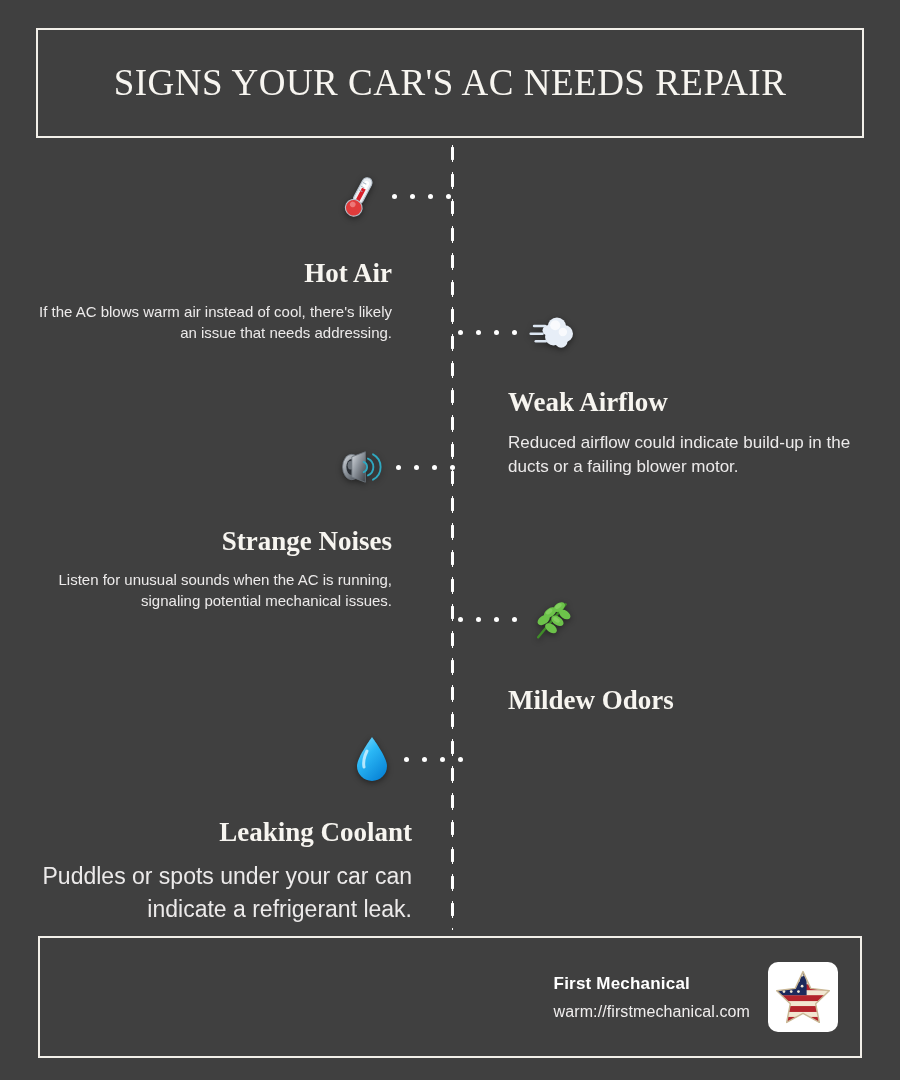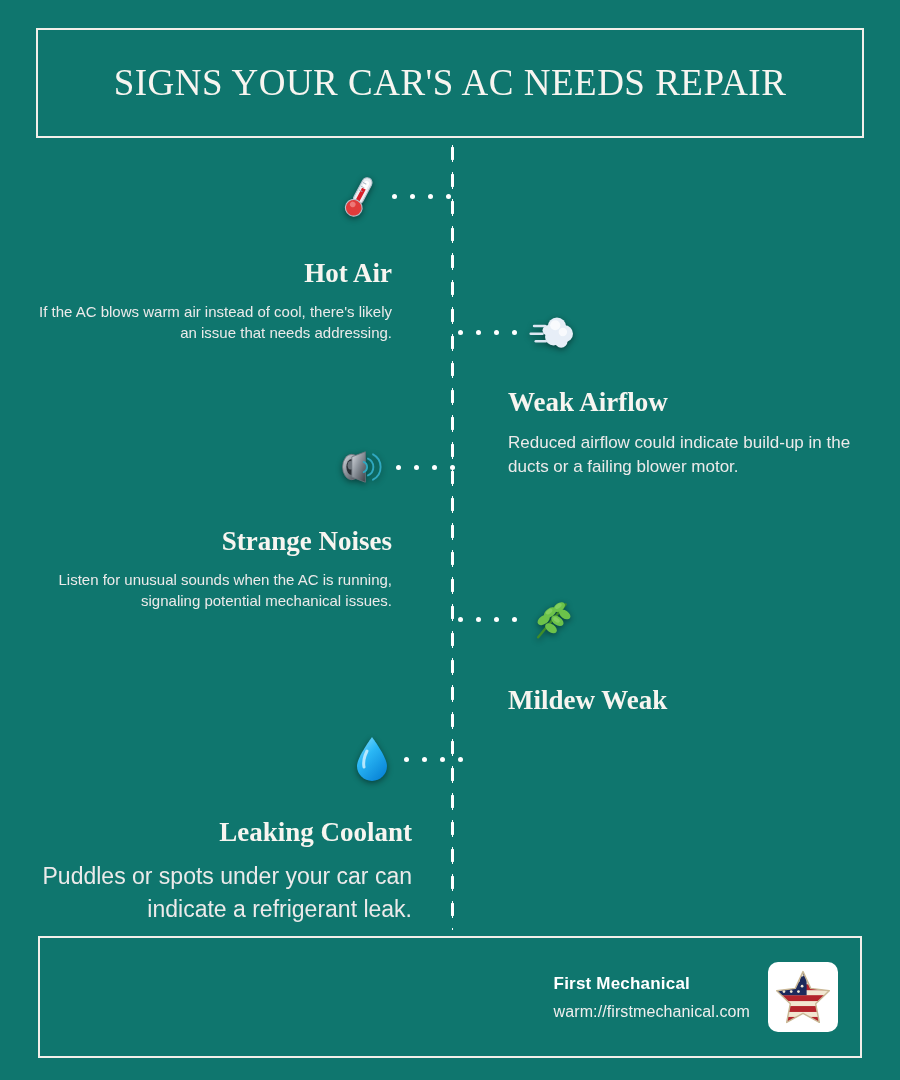--- a/index.html
+++ b/index.html
@@ -14,21 +14,21 @@
     font-family: "Liberation Sans", sans-serif;
     color: #ffffff;
     position: relative;
     overflow: hidden;
   }
 
   .poster {
     position: relative;
     width: 900px;
     height: 1080px;
-    background: #0f766e;
+    background: #404040;
   }
 
   
   .title-box {
     position: absolute;
     left: 36px;
     top: 28px;
     width: 828px;
     height: 110px;
     border: 2px solid #f2efe9;
@@ -338,21 +338,21 @@
     <div class="sec-head side-left-text">Weak Airflow</div>
     <div class="sec-body side-left-text">Reduced airflow could indicate build-up in the ducts or a failing blower motor.</div>
   </div>
 
   <div class="section txt-noises">
     <div class="sec-head side-right-text">Strange Noises</div>
     <div class="sec-body side-right-text">Listen for unusual sounds when the AC is running, signaling potential mechanical issues.</div>
   </div>
 
   <div class="section txt-mildew">
-    <div class="sec-head side-left-text">Mildew Weak</div>
+    <div class="sec-head side-left-text">Mildew Odors</div>
   </div>
 
   <div class="section txt-coolant">
     <div class="sec-head side-right-text">Leaking Coolant</div>
     <div class="sec-body side-right-text">Puddles or spots under your car can indicate a refrigerant leak.</div>
   </div>
 
   <div class="footer-box">
     <div class="footer-inner">
       <div class="footer-texts">

